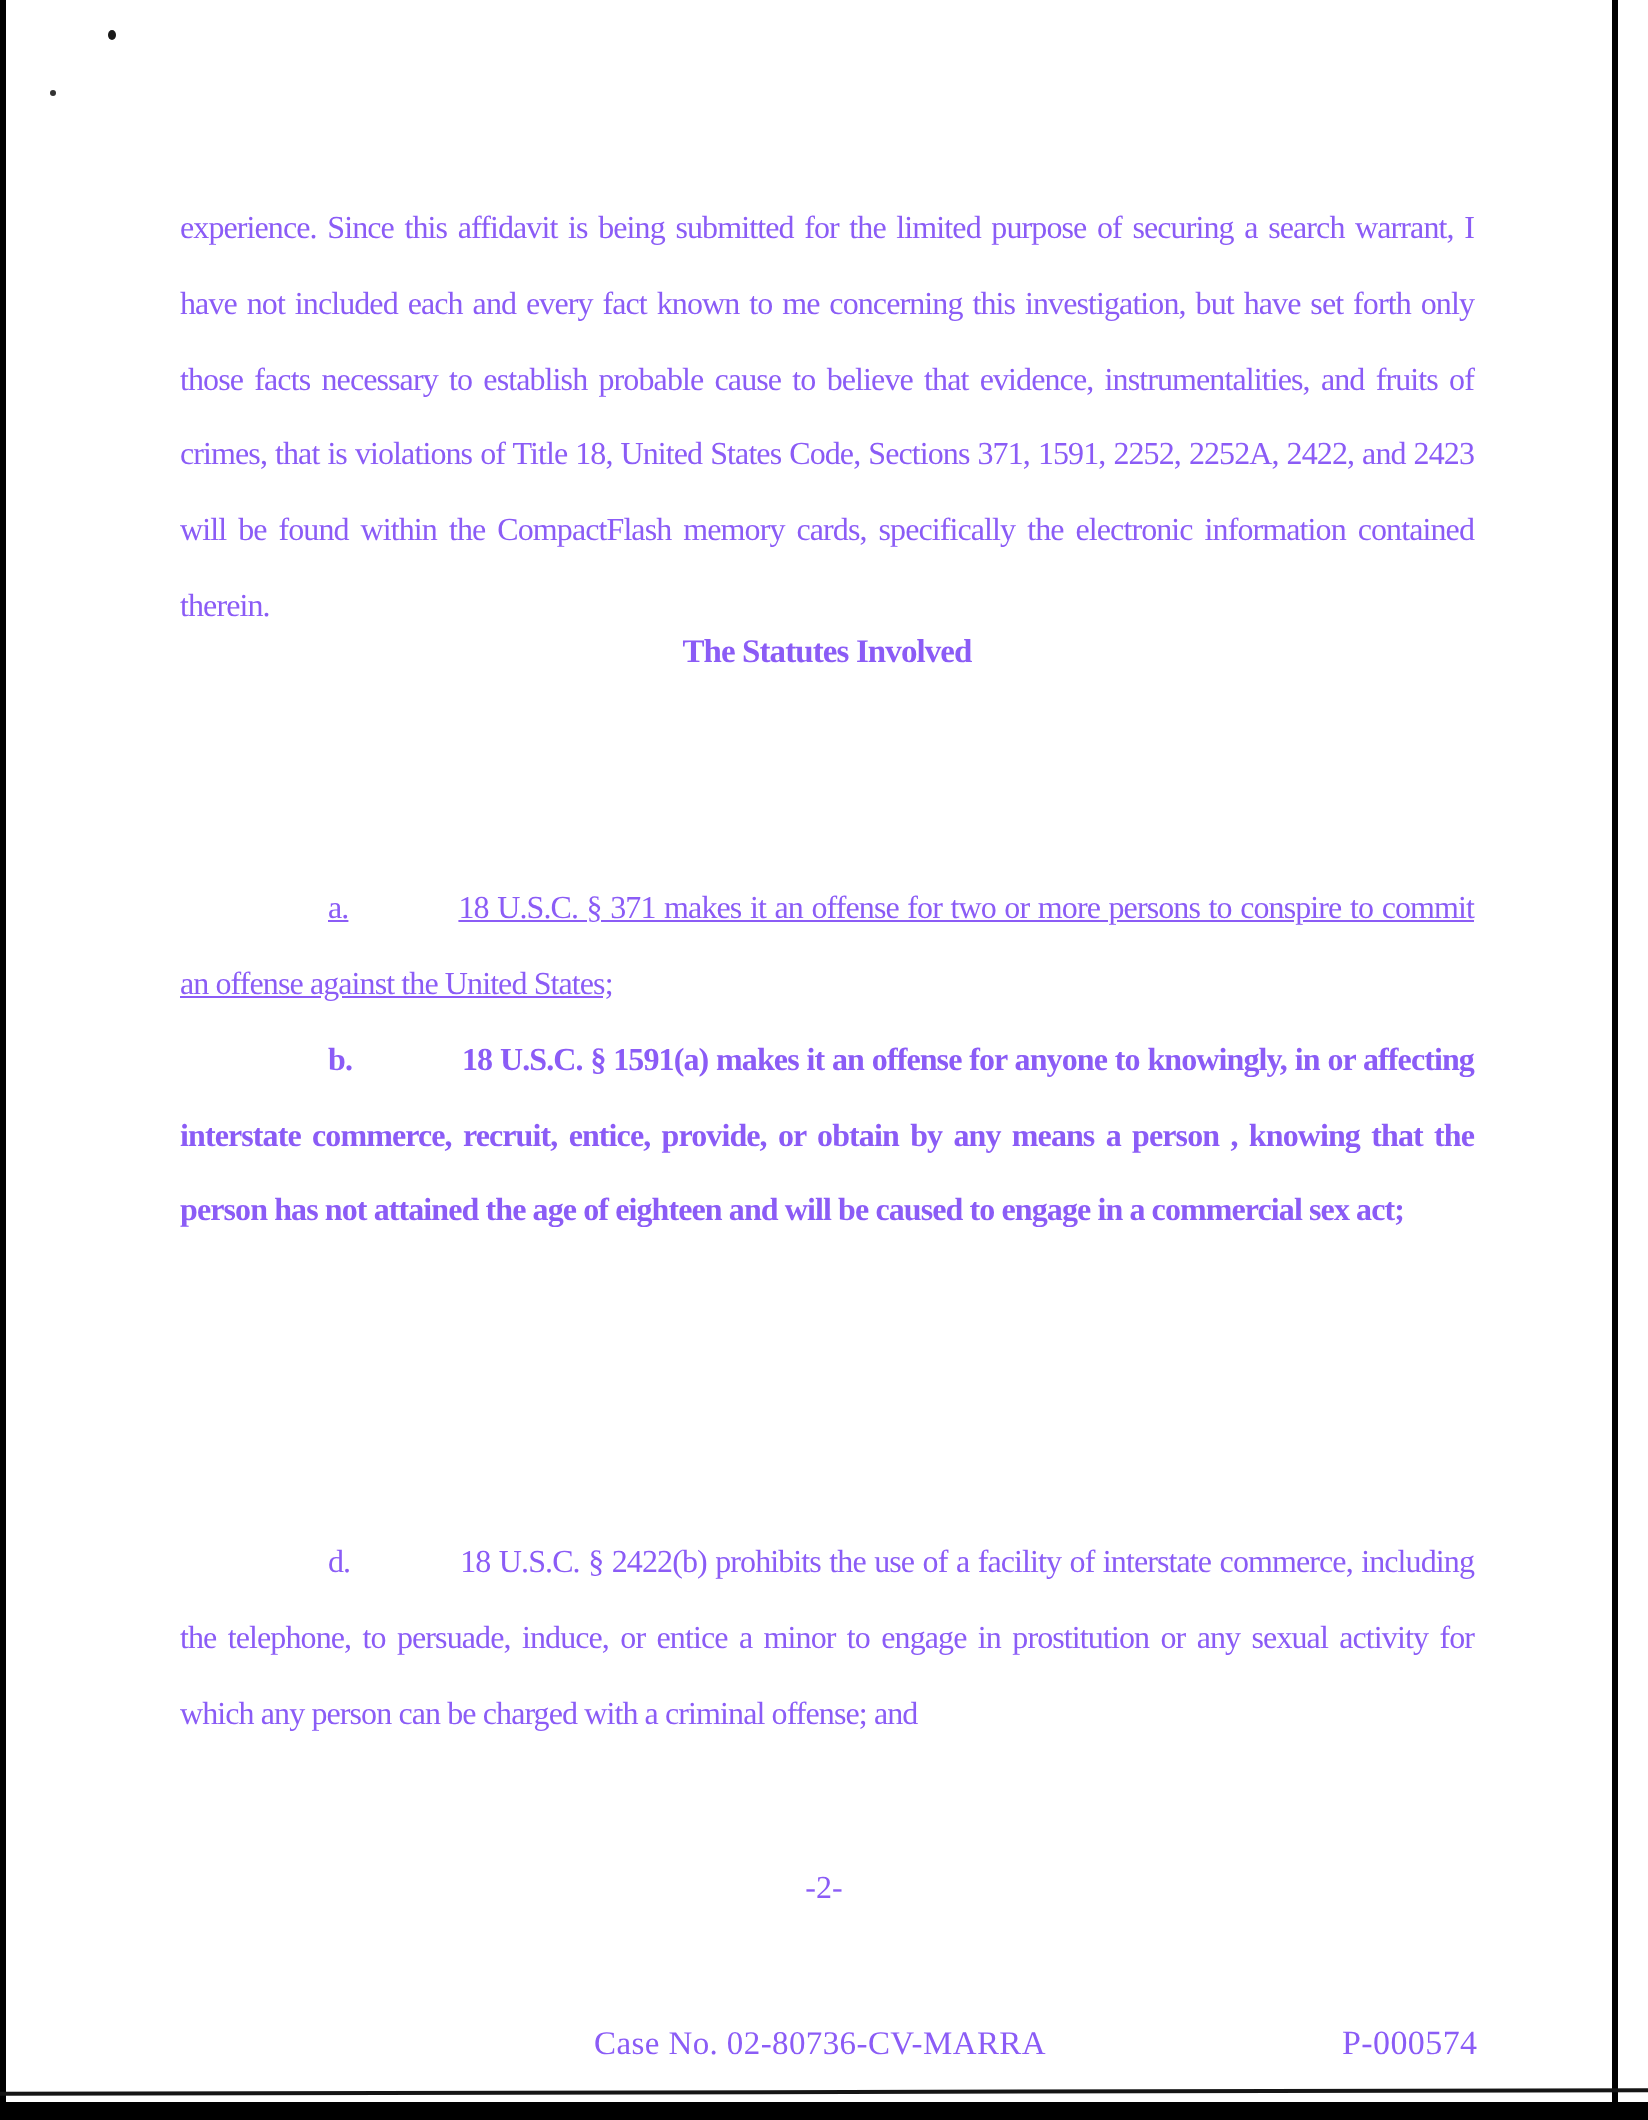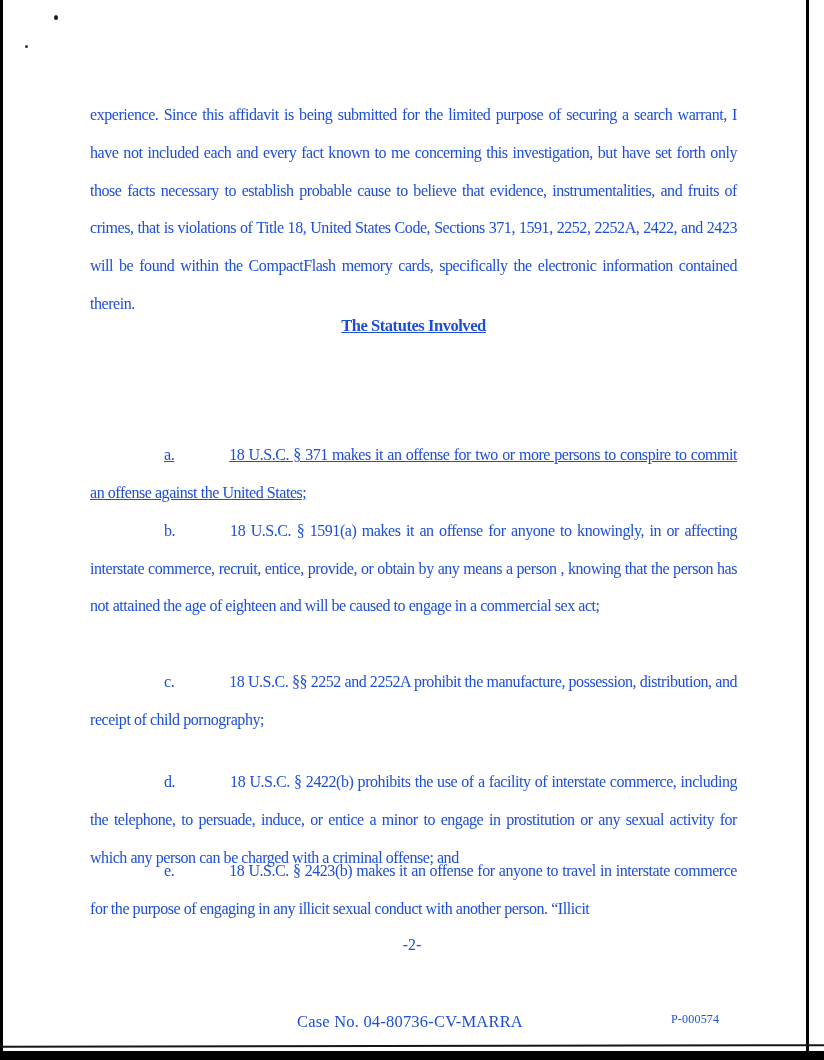--- a/index.html
+++ b/index.html
@@ -2,47 +2,47 @@
 <html><head>
 <meta charset="utf-8">
 <style>
   html, body { margin: 0; padding: 0; background: #e8e8e8; }
   .page {
     position: relative;
     width: 824px;
     height: 1060px;
     background: #ffffff;
     font-family: "Liberation Serif", "DejaVu Serif", serif;
-    color: #1d4ed8;
+    color: #8b5cf6;
     overflow: hidden;
     margin: 0 auto;
   }
   .content-block {
     position: absolute;
     left: 90px;
     width: 647px;
     font-size: 16px;
     line-height: 37.8px;
     text-align: justify;
     letter-spacing: -0.45px;
   }
   .p-intro { top: 80px; }
   .section-heading {
     top: 306.8px;
     text-align: center;
     font-weight: bold;
     font-size: 16.5px;
   }
-  .section-heading .underlined { text-decoration: underline; }
+  .section-heading .underlined { }
   .p-numbered { top: 344.6px; text-indent: 37px; }
   .num-gap { display: inline-block; width: 51px; }
   .statute-item { text-indent: 74px; }
   .label-gap { display: inline-block; width: 55px; }
   .item-a { top: 420.2px; text-decoration: underline; }
-  .item-b { top: 495.8px; }
+  .item-b { top: 495.8px; font-weight: bold; }
   .item-c { top: 647px; }
   .item-d { top: 747px; }
   .item-e { top: 836px; }
   .page-number {
     position: absolute;
     top: 936px;
     left: 0;
     width: 824px;
     text-align: center;
     font-size: 16px;
@@ -51,21 +51,21 @@
     position: absolute;
     top: 1012px;
     left: 297px;
     font-size: 16.5px;
     letter-spacing: 0.2px;
   }
   .footer-bates {
     position: absolute;
     top: 1012px;
     left: 671px;
-    font-size: 12px;
+    font-size: 17px;
     letter-spacing: 0.2px;
   }
   
   .edge-left  { position: absolute; left: 0;     top: 0; width: 3px; height: 1060px; background: #000; }
   .edge-right { position: absolute; left: 806px; top: 0; width: 3px; height: 1060px; background: #000; }
   .speck-1 { position: absolute; left: 54px; top: 15px; width: 4px; height: 5px; background: #1a1a1a; border-radius: 50%; }
   .speck-2 { position: absolute; left: 25px; top: 45px; width: 3px; height: 3px; background: #333; border-radius: 50%; }
   .scan-line  { position: absolute; left: 0; top: 1045px; width: 824px; height: 2px; background: #151515; transform: rotate(-0.12deg); }
   .bottom-bar { position: absolute; left: 0; top: 1051px; width: 824px; height: 9px; background: #000; }
 </style>
@@ -81,28 +81,26 @@
 
   <p class="content-block p-intro">experience.  Since this affidavit is being submitted for the limited purpose of securing a search warrant, I have not included each and every fact known to me concerning this investigation, but have set forth only those facts necessary to establish probable cause to believe that evidence, instrumentalities, and fruits of crimes, that is violations of Title 18, United States Code, Sections 371, 1591, 2252, 2252A, 2422, and 2423 will be found within the CompactFlash memory cards, specifically the electronic information contained therein.</p>
 
   <div class="content-block section-heading"><span class="underlined">The Statutes Involved</span></div>
 
 
   <p class="content-block statute-item item-a"><span>a.</span><span class="label-gap"></span><span>18 U.S.C. § 371 makes it an offense for two or more persons to conspire to commit an offense against the United States;</span></p>
 
   <p class="content-block statute-item item-b"><span>b.</span><span class="label-gap"></span><span>18 U.S.C. § 1591(a) makes it an offense for anyone to knowingly, in or affecting interstate commerce, recruit, entice, provide, or obtain by any means a person , knowing that the person has not attained the age of eighteen and will be caused to engage in a commercial sex act;</span></p>
 
-  <p class="content-block statute-item item-c"><span>c.</span><span class="label-gap"></span><span>18 U.S.C. §§ 2252 and 2252A prohibit the manufacture, possession, distribution, and receipt of child pornography;</span></p>
 
   <p class="content-block statute-item item-d"><span>d.</span><span class="label-gap"></span><span>18 U.S.C. § 2422(b) prohibits the use of a facility of interstate commerce, including the telephone, to persuade, induce, or entice a minor to engage in prostitution or any sexual activity for which any person can be charged with a criminal offense; and</span></p>
 
-  <p class="content-block statute-item item-e"><span>e.</span><span class="label-gap"></span><span>18 U.S.C. § 2423(b) makes it an offense for anyone to travel in interstate commerce for the purpose of engaging in any illicit sexual conduct with another person.  “Illicit</span></p>
 
   <div class="page-number">-2-</div>
 
-  <div class="footer-case">Case No. 04-80736-CV-MARRA</div>
+  <div class="footer-case">Case No. 02-80736-CV-MARRA</div>
 
   <div class="footer-bates">P-000574</div>
 
   <div class="scan-line"></div>
   <div class="bottom-bar"></div>
 
 </div>
 
 </body></html>

